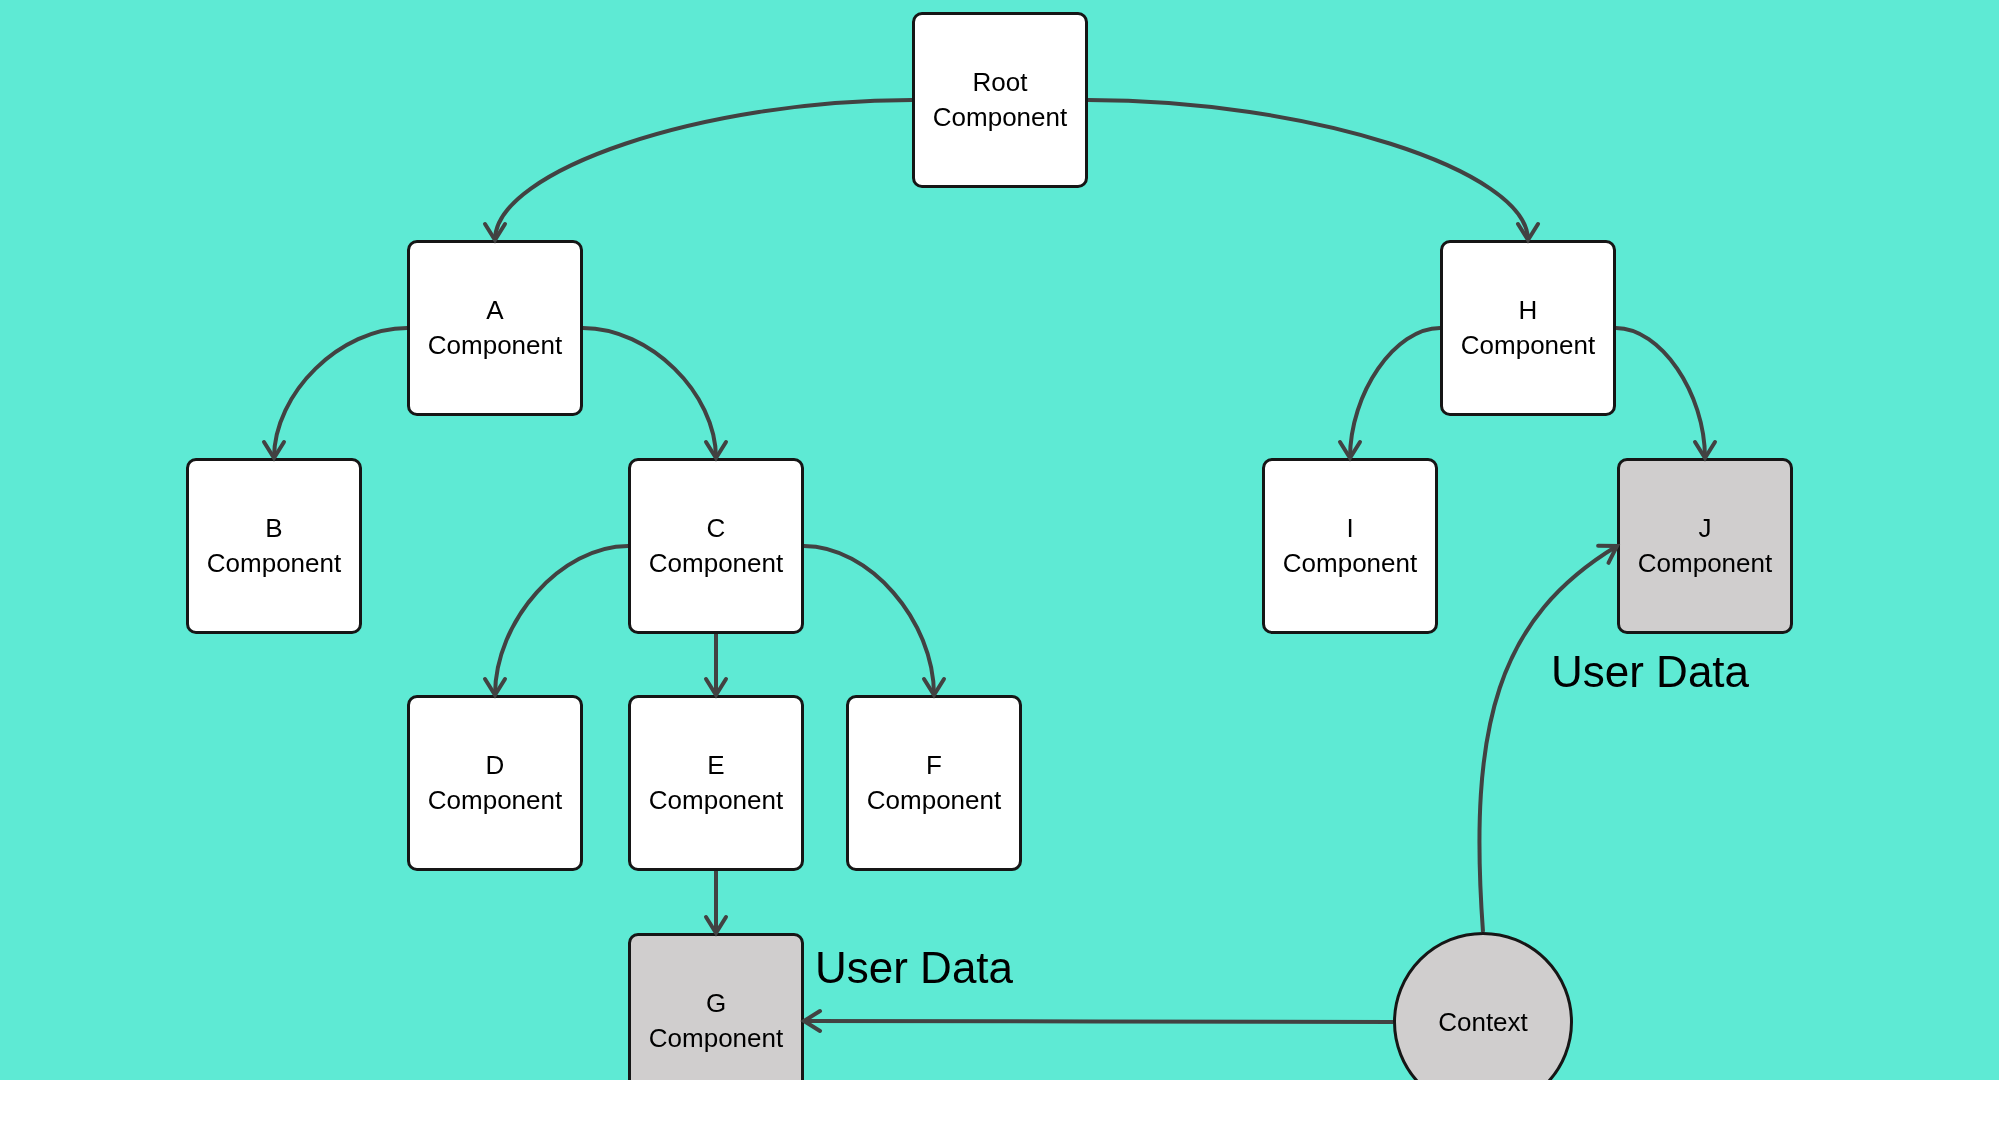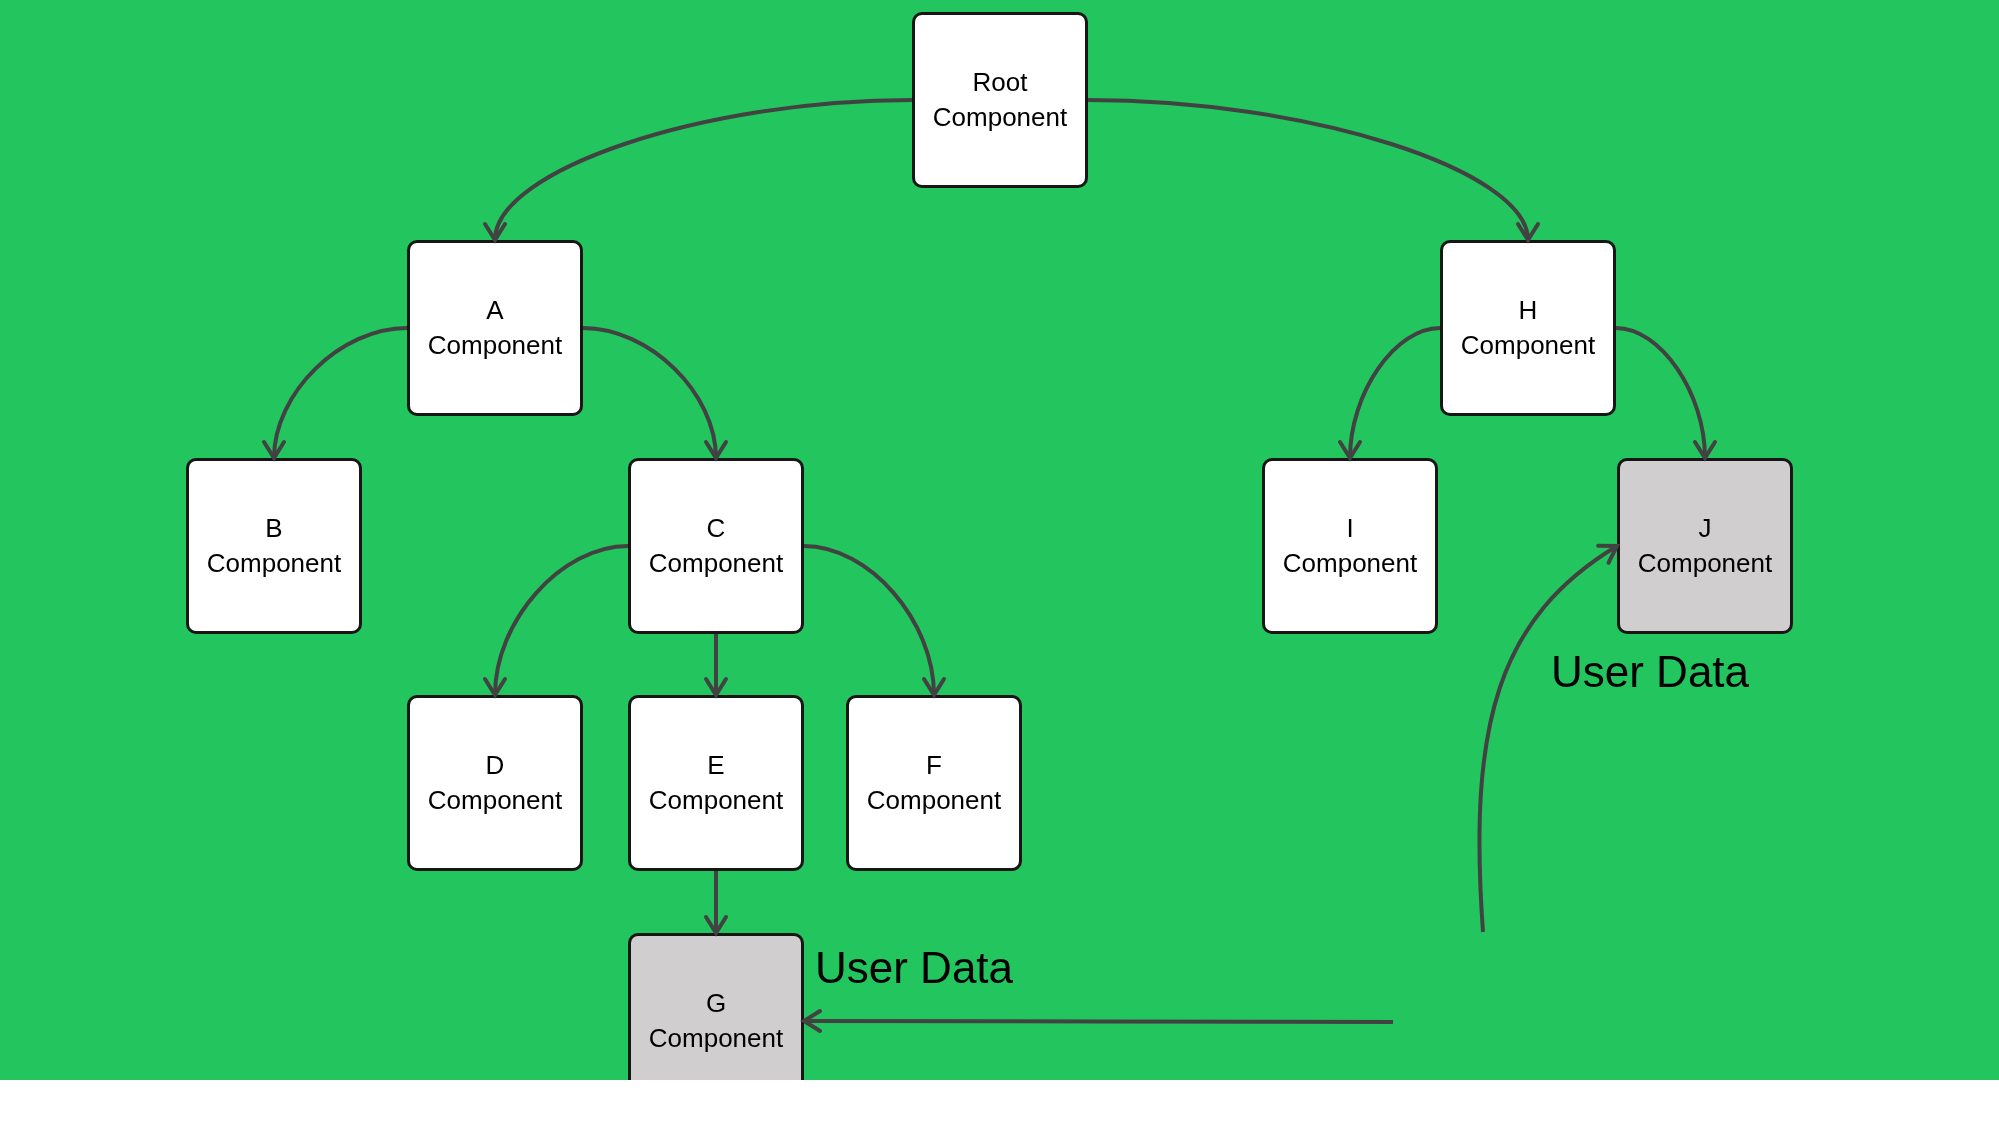--- a/index.html
+++ b/index.html
@@ -1,19 +1,19 @@
 <!DOCTYPE html>
 <html><head>
 <meta charset="utf-8">
 <style>
   html, body { margin:0; padding:0; background:#ffffff; }
   #canvas {
     position:relative;
     width:1999px; height:1080px;
-    background:#22c55e;
+    background:#5eead4;
     overflow:hidden;
     font-family:"Liberation Sans", sans-serif;
   }
   #edge-layer {
     position:absolute; left:0; top:0;
     width:1999px; height:1137px;
     pointer-events:none;
     z-index:2;
   }
   .node {
@@ -105,15 +105,18 @@
 Component</div>
     </div>
     <div class="node" style="left: 846px; top: 695px; width: 176px; height: 176px; background: rgb(255, 255, 255); border-color: rgb(22, 22, 22);">
       <div class="node-label">F
 Component</div>
     </div>
     <div class="node" style="left: 628px; top: 933px; width: 176px; height: 176px; background: rgb(208, 206, 206); border-color: rgb(22, 22, 22);">
       <div class="node-label">G
 Component</div>
     </div>
+    <div class="node circle" style="left: 1393px; top: 932px; width: 180px; height: 180px; background: rgb(208, 206, 206); border-color: rgb(22, 22, 22);">
+      <div class="node-label">Context</div>
+    </div>
     <div class="annotation" style="left: 815px; top: 946px;">User Data</div>
     <div class="annotation" style="left: 1551px; top: 650px;">User Data</div>
   </div>
 
 </body></html>

